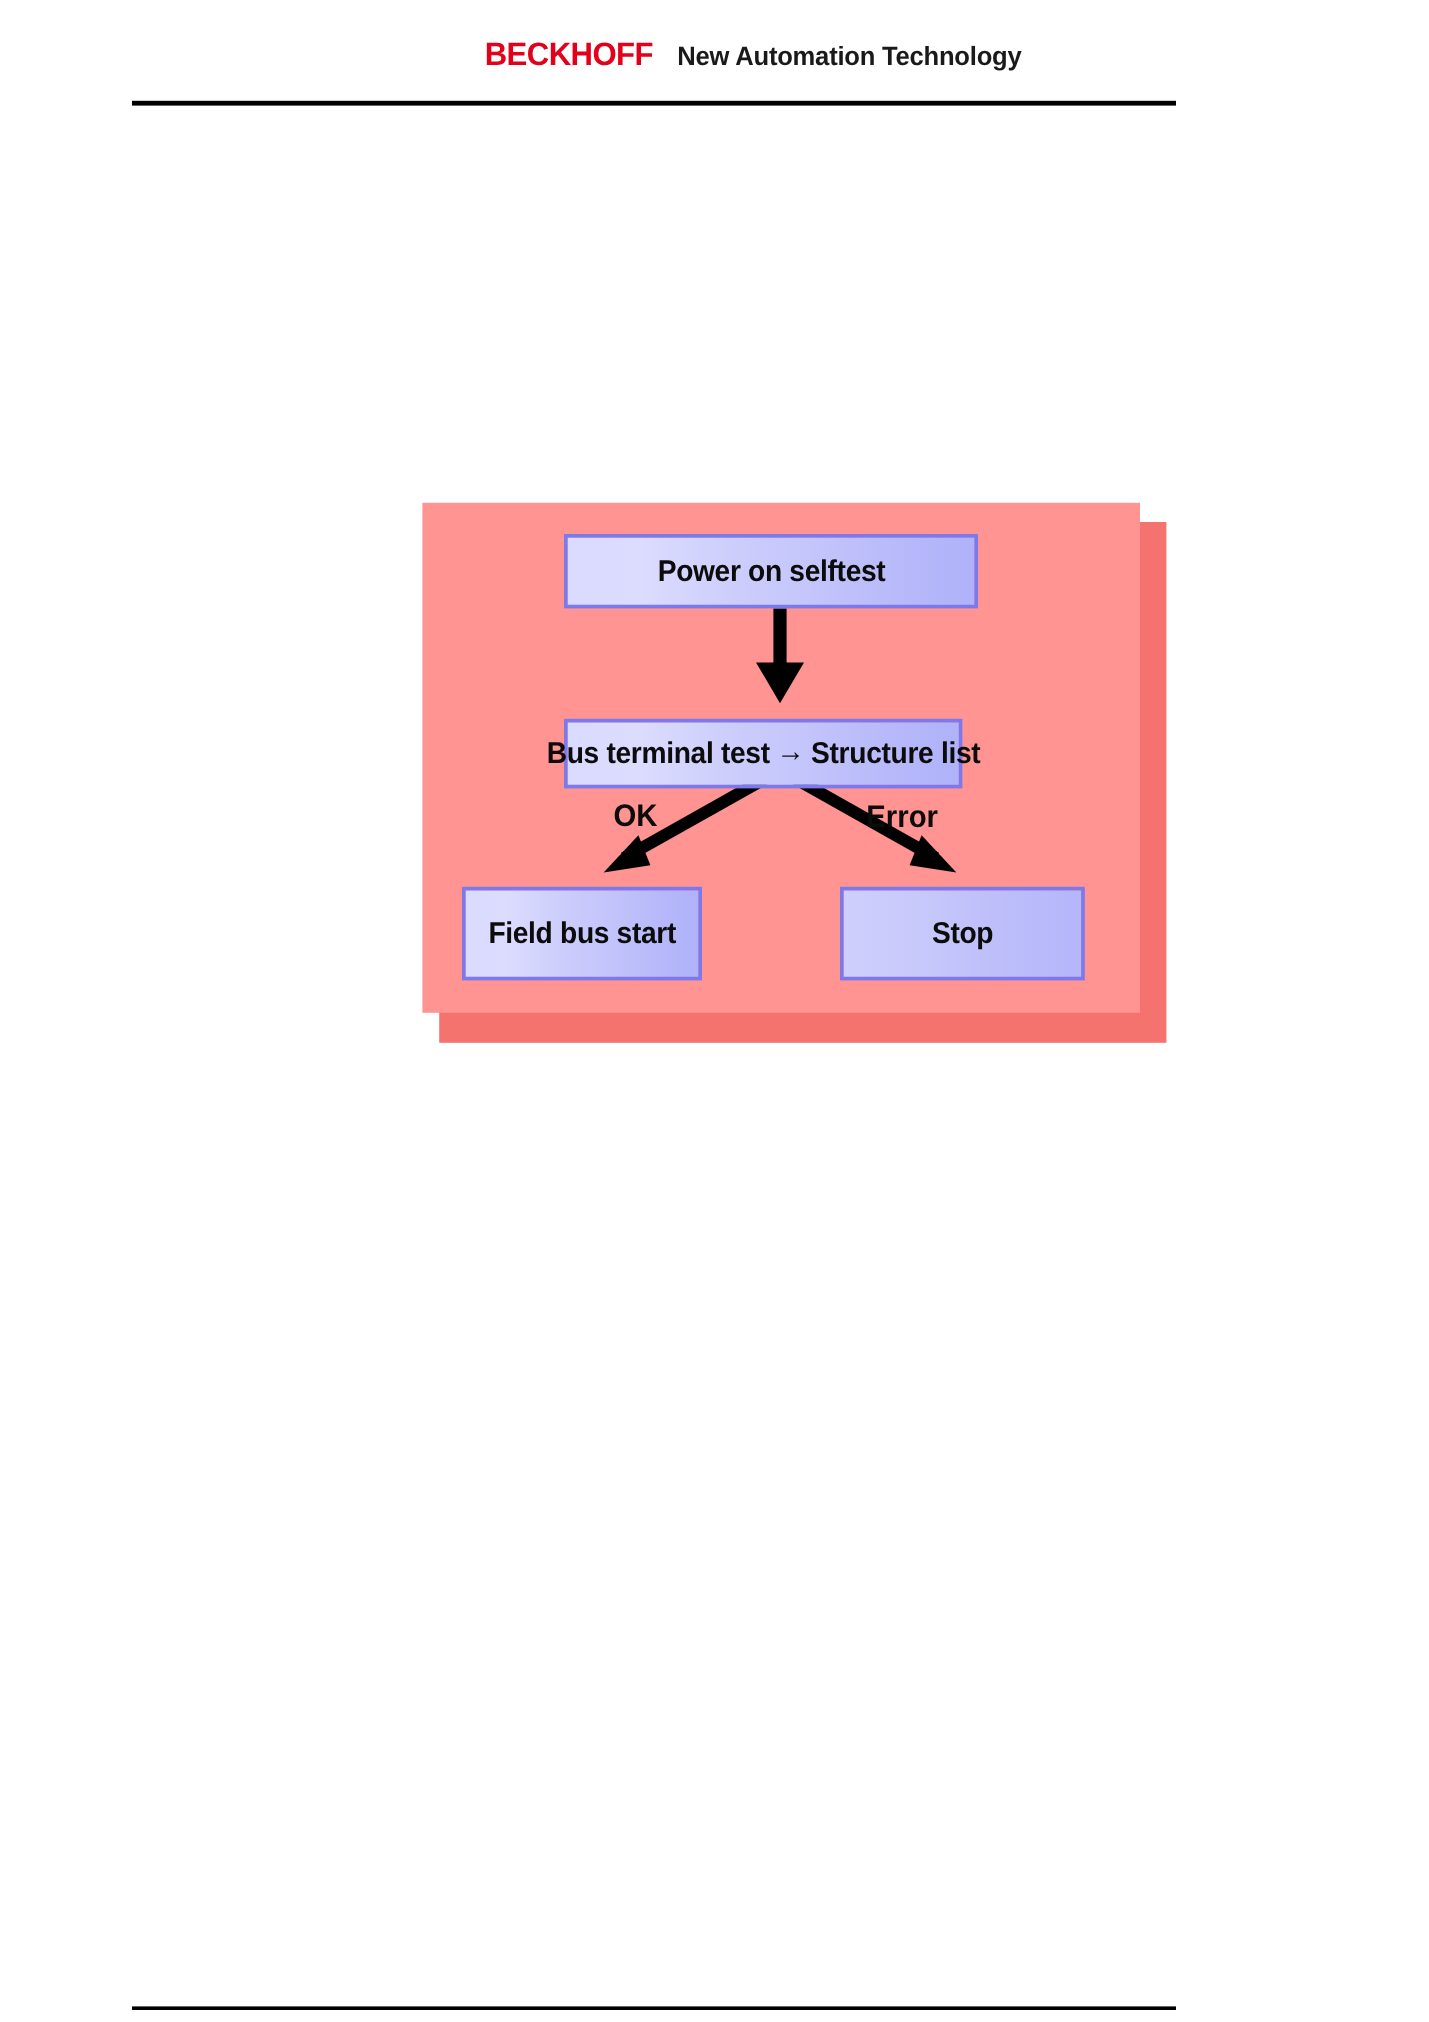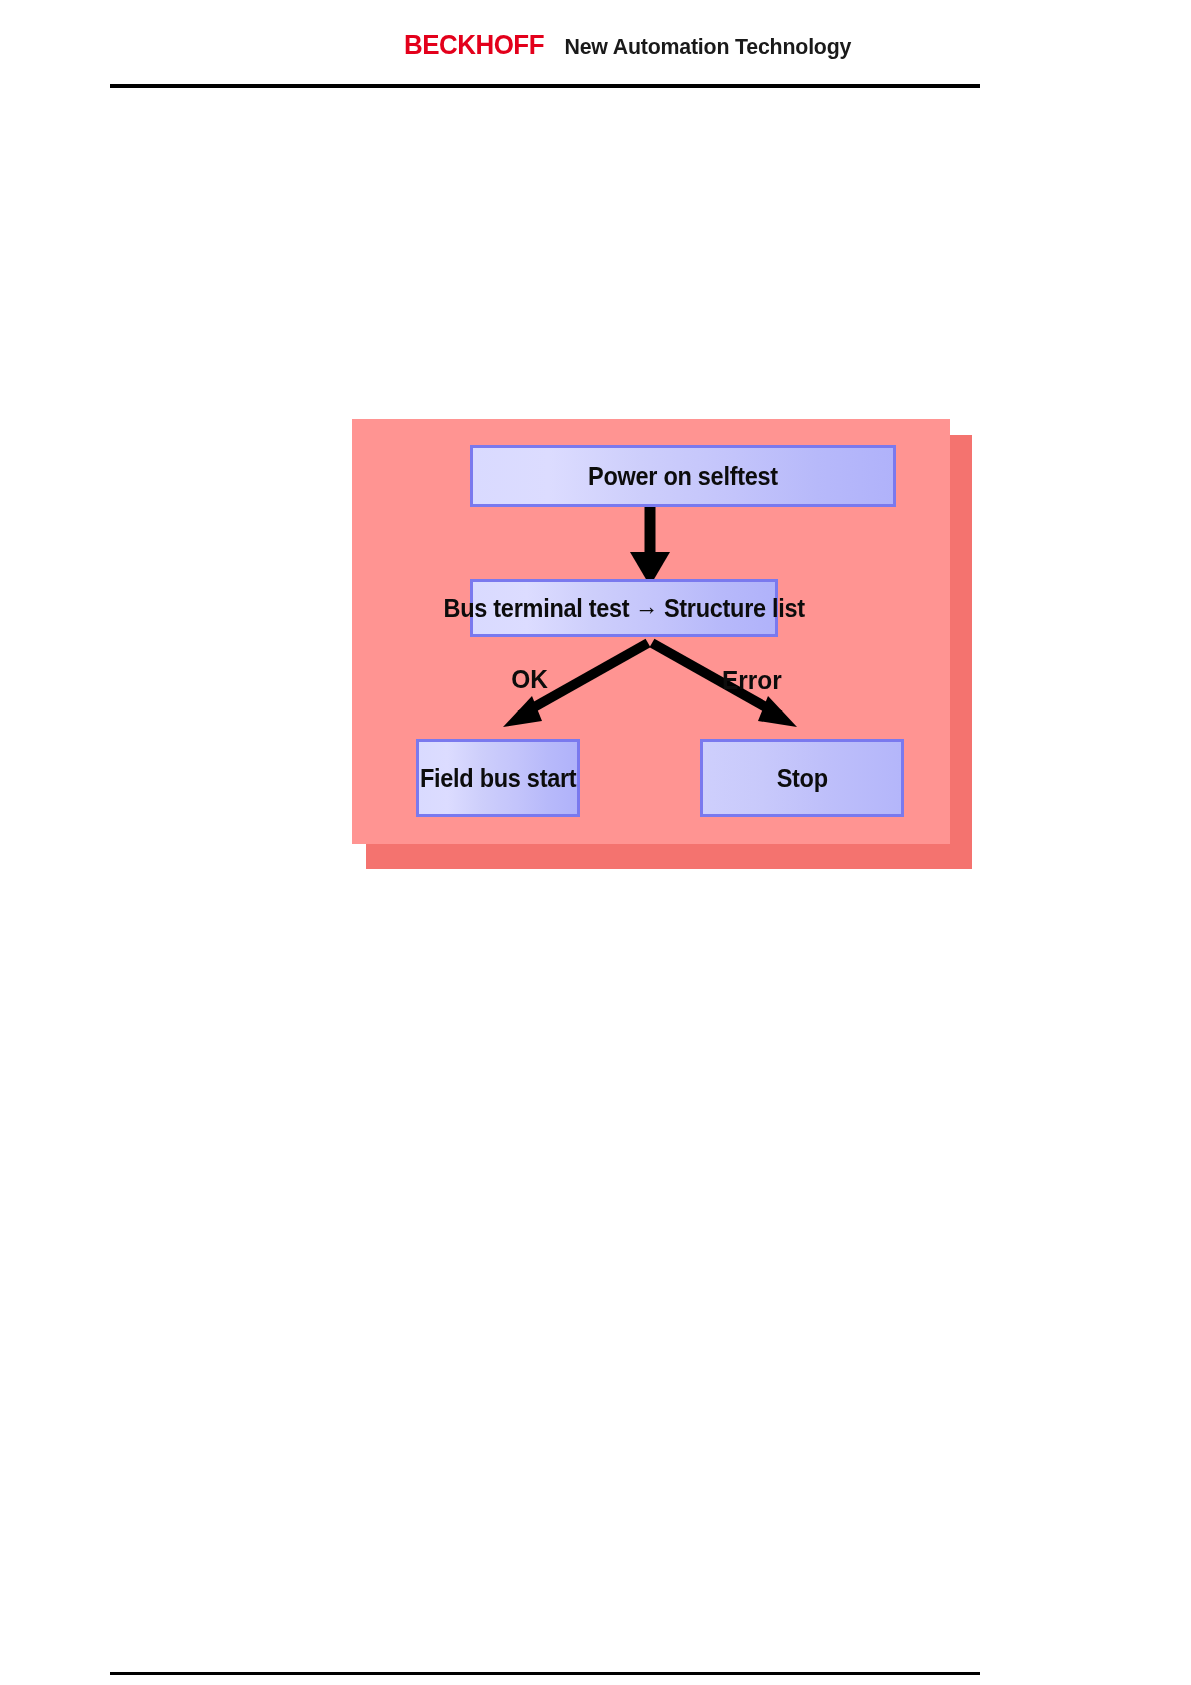--- a/index.html
+++ b/index.html
@@ -104,23 +104,23 @@
     font-family: "Liberation Sans", sans-serif;
     font-weight: bold;
     font-size: 25px;
     color: #0c0c0c;
     letter-spacing: -0.3px;
     white-space: nowrap;
     transform: scaleX(0.94);
   }
 
   
-  #node-selftest      { left: 118px; top: 26px;  width: 426px; height: 62px; }
-  #node-terminal-test { left: 118px; top: 160px; width: 308px; height: 58px; }
-  #node-fieldbus      { left: 64px;  top: 320px; width: 164px; height: 78px; }
+  #node-selftest      { left: 118px; top: 26px;  width: 345px; height: 62px; }
+  #node-terminal-test { left: 118px; top: 180px; width: 332px; height: 58px; }
+  #node-fieldbus      { left: 33px;  top: 320px; width: 200px; height: 78px; }
   #node-stop          { left: 348px; top: 320px; width: 204px; height: 78px;
                         background: linear-gradient(
                            to right,
                            #cecffc 0%,
                            #c8c9fb 30%,
                            #bebffa 62%,
                            #b4b6fa 100%); }
 
   .node-label-inline-arrow {
     display: inline-block;

